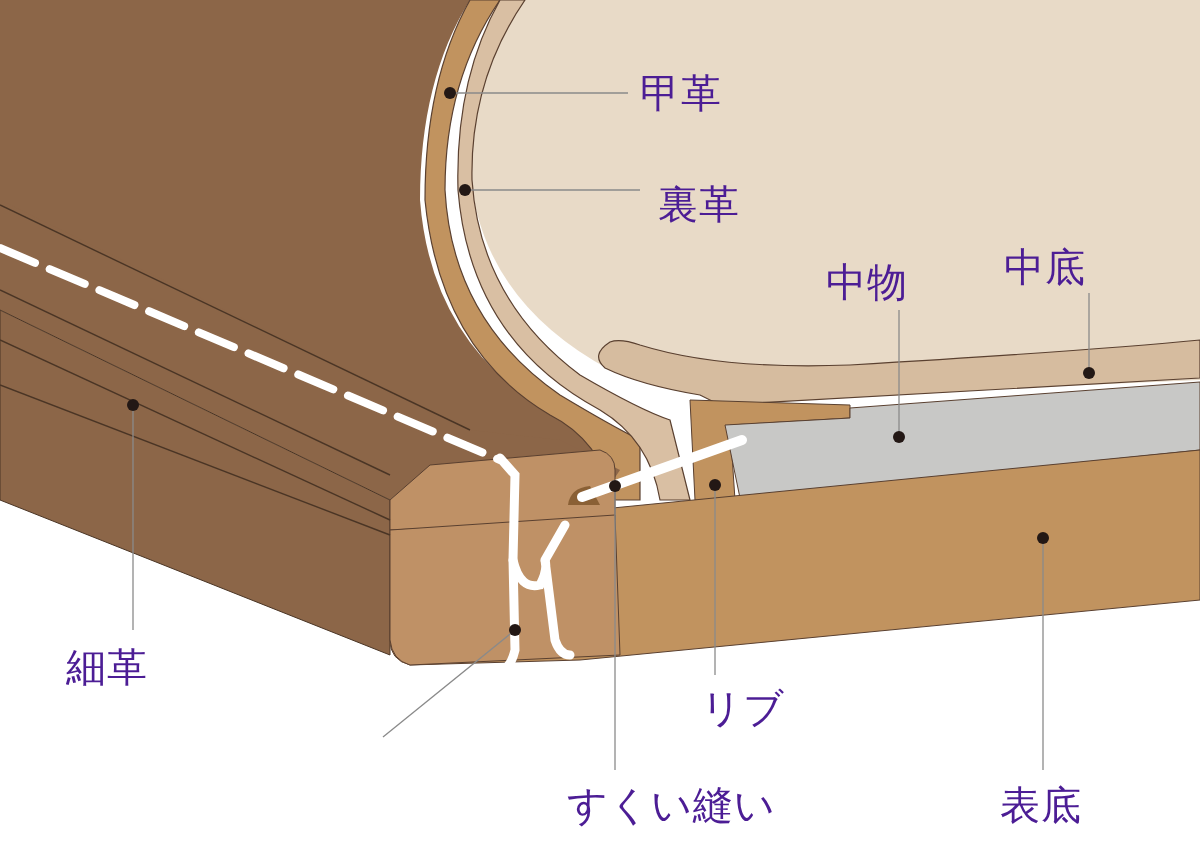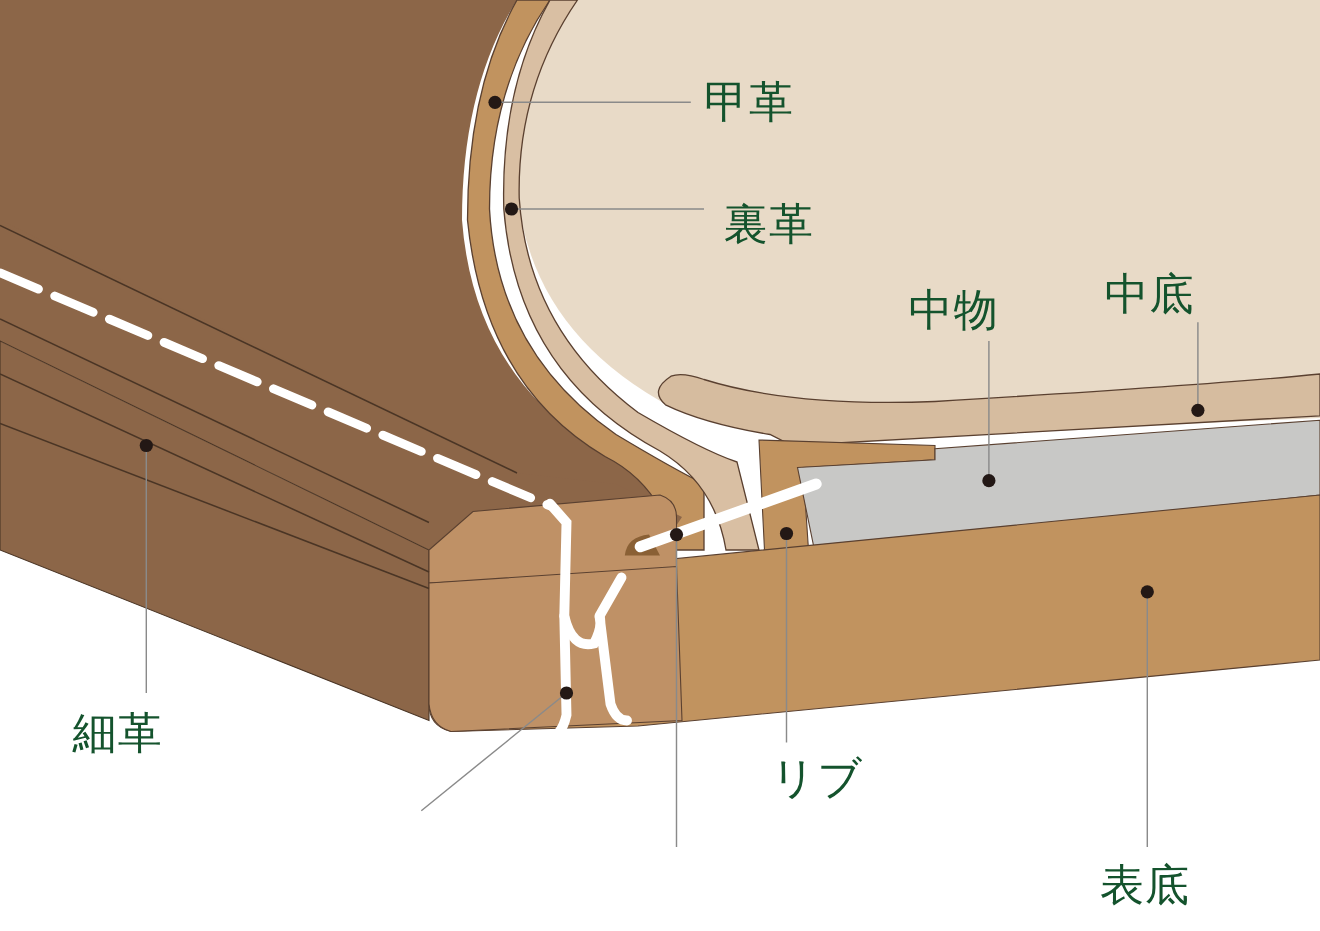--- a/index.html
+++ b/index.html
@@ -2,21 +2,21 @@
 <html><head>
   <meta charset="utf-8">
   <style>
     html, body { margin: 0; padding: 0; background: #ffffff; }
     .canvas { position: relative; width: 1200px; height: 846px; overflow: hidden; background: #ffffff; }
     svg.diagram { position: absolute; left: 0; top: 0; }
     .label {
       position: absolute;
       font-family: "DejaVu Sans", sans-serif;
       font-size: 40px;
-      color: #14532d;
+      color: #4c1d95;
       line-height: 1;
       white-space: nowrap;
       letter-spacing: 1px;
     }
   </style>
 </head>
 <body>
 
 <div class="canvas">
   <svg class="diagram" width="1200" height="846" viewBox="0 0 1200 846">
@@ -82,15 +82,16 @@
       <circle cx="715" cy="485" r="6"></circle>
       <circle cx="1043" cy="538" r="6"></circle>
     </g>
   </svg>
 
   <div class="label" style="left:640px; top:73px;">甲革</div>
   <div class="label" style="left:658px; top:184px;">裏革</div>
   <div class="label" style="left:826px; top:262px;">中物</div>
   <div class="label" style="left:1004px; top:248px;font-family:Liberation Serif, serif;">中底</div>
   <div class="label" style="left:66px; top:647px;">細革</div>
+  <div class="label" style="left:567px; top:785px;">すくい縫い</div>
   <div class="label" style="left:701px; top:688px;">リブ</div>
   <div class="label" style="left:1000px; top:785px;">表底</div>
 </div>
 
 </body></html>

